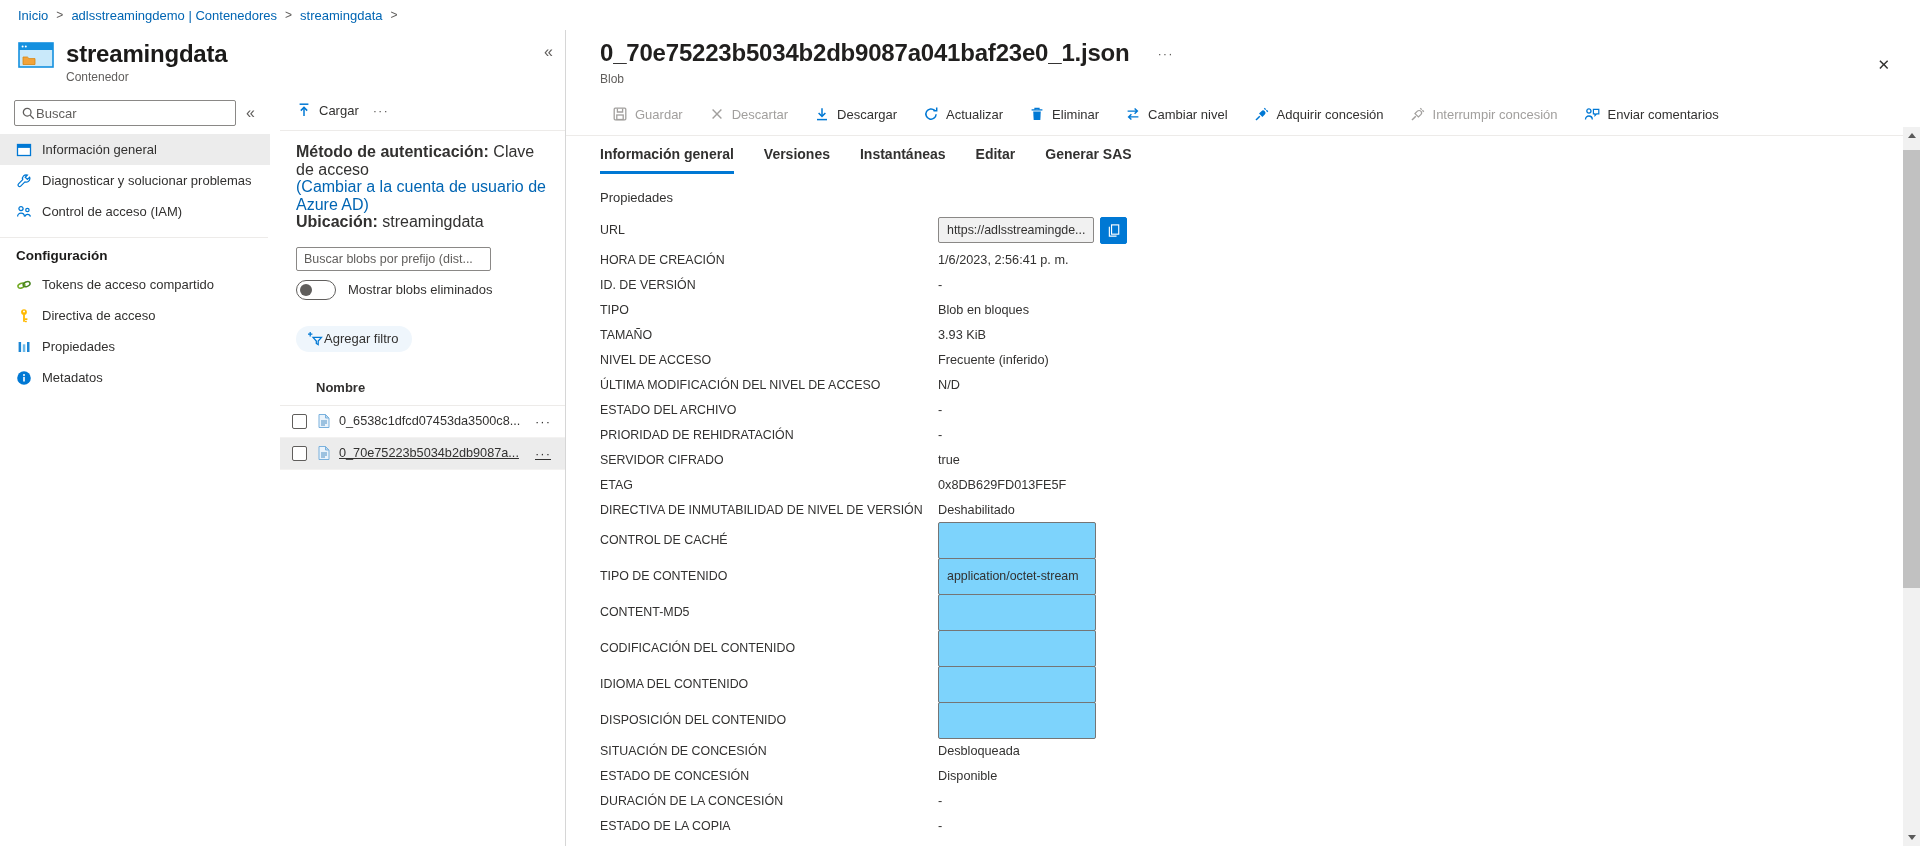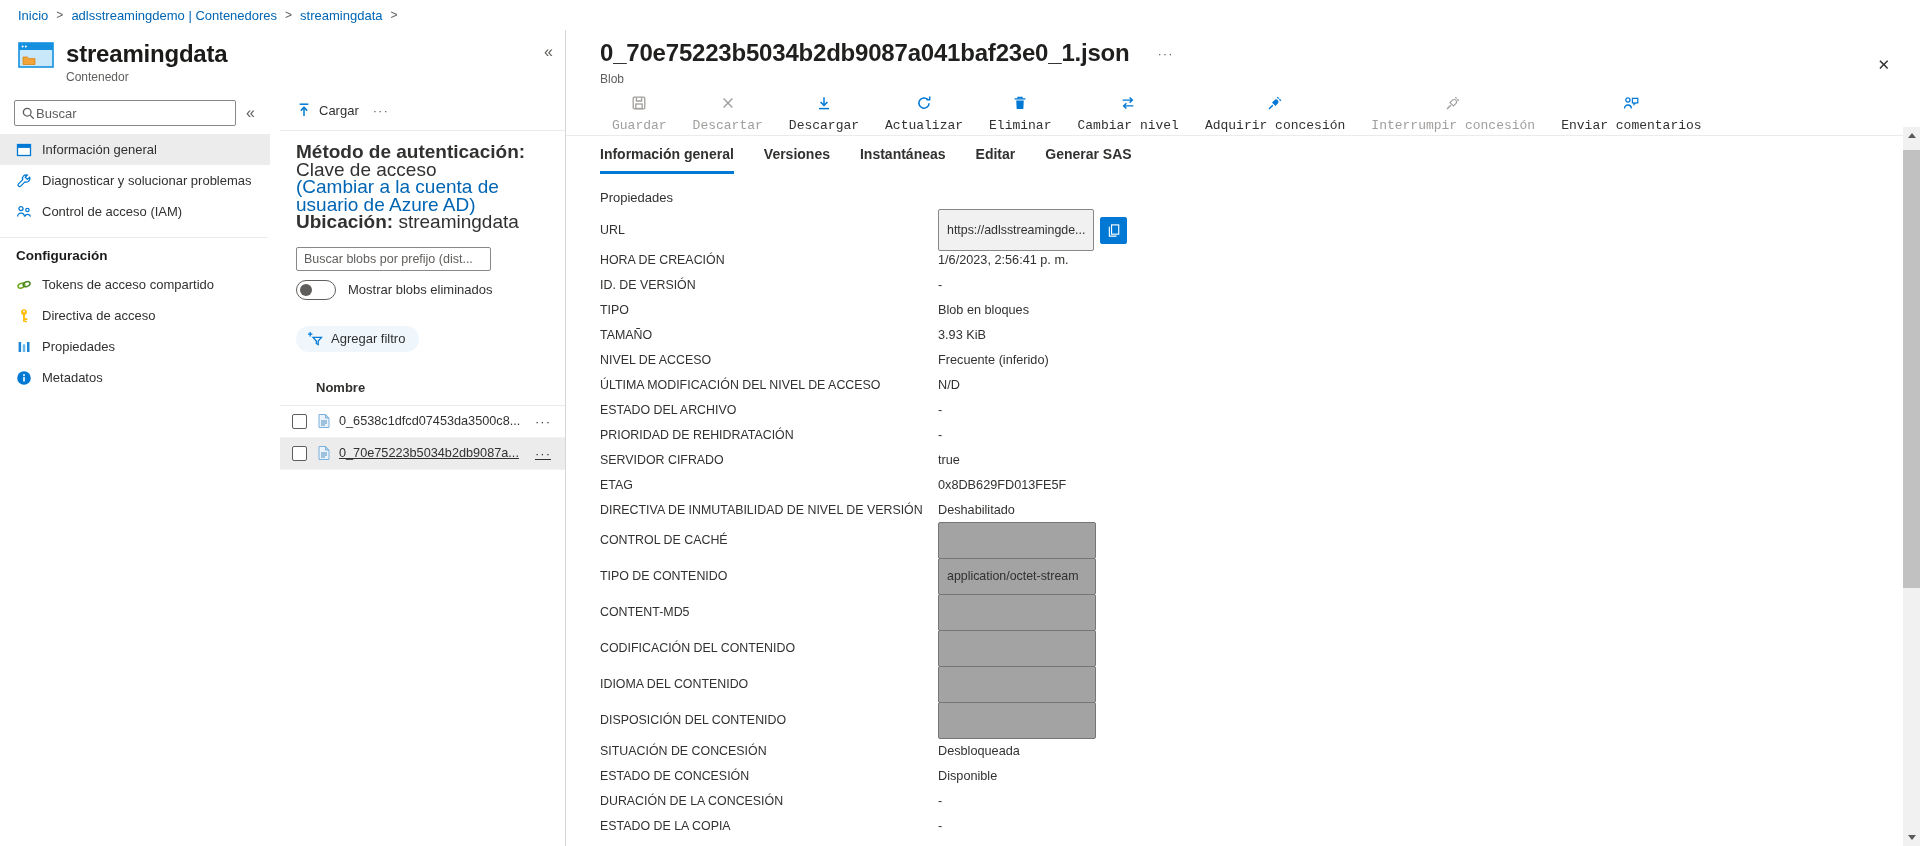--- a/index.html
+++ b/index.html
@@ -30,60 +30,60 @@
   .nav-section-divider { border-top:1px solid #edebe9; margin:10px 12px 0 0; }
   .nav-section { font-weight:700; font-size:13.5px; padding:10px 16px 6px; color:#1b1a19; }
 
   
   .list-panel { width:286px; flex:0 0 286px; position:relative; border-right:1px solid #d6d6d6; }
   .panel-collapse { position:absolute; top:13px; right:12px; background:none; border:none; color:#605e5c; font-size:16px; cursor:pointer; font-family:inherit; }
   .upload-row { display:flex; align-items:center; gap:8px; margin:69px 0 0 16px; height:22px; }
   .tb-btn { display:inline-flex; align-items:center; gap:7px; background:none; border:none; font-size:13px; font-family:inherit; color:#323130; cursor:pointer; }
   .more-btn { background:none; border:none; color:#605e5c; font-size:13px; letter-spacing:1px; cursor:pointer; padding:0 6px; font-family:inherit; }
   .panel-divider { border-top:1px solid #edebe9; margin-top:9px; }
-  .auth-block { margin:12px 16px 16px; line-height:17.5px; font-size:19px; }
+  .auth-block { margin:12px 16px 16px; line-height:17.5px; font-size:16px; }
   .auth-block b { font-weight:700; }
   .auth-block a { color:#0065b3; text-decoration:none; cursor:pointer; }
   .blob-search { display:block; margin:9px 0 0 16px; width:195px; height:24px; border:1px solid #8a8886; border-radius:2px; padding:0 7px; font-size:12.5px; font-family:inherit; color:#323130; }
   .blob-search::placeholder { color:#605e5c; }
   .toggle-row { display:flex; align-items:center; margin:9px 0 0 16px; gap:12px; }
   .toggle { width:40px; height:20px; border:1px solid #605e5c; border-radius:10px; position:relative; cursor:pointer; background:#fff; }
   .toggle .knob { position:absolute; top:3px; left:3px; width:12px; height:12px; border-radius:50%; background:#605e5c; }
-  .add-filter { display:inline-flex; align-items:center; gap:7px; margin:26px 0 0 16px; padding:5px 14px 5px 11px; background:#eff6fc; border:none; border-radius:15px; font-size:13px; font-family:inherit; color:#323130; cursor:pointer; }
+  .add-filter { display:inline-flex; align-items:center; margin:26px 0 0 16px; padding:5px 14px 5px 11px; background:#eff6fc; border:none; border-radius:15px; font-size:13px; font-family:inherit; color:#323130; cursor:pointer; }
   .list-header { margin-top:28px; padding:0 0 10px 36px; font-weight:700; border-bottom:1px solid #edebe9; }
   .blob-row { display:flex; align-items:center; height:32px; padding-left:12px; cursor:pointer; border-bottom:1px solid #f3f2f1; }
   .blob-row.selected { background:#ececec;text-decoration:underline; }
   .checkbox { width:15px; height:15px; border:1px solid #605e5c; border-radius:2px; background:#fff; flex:0 0 15px; cursor:pointer; }
   .blob-row .doc { margin:0 7px 0 9px; width:16px; height:16px; }
   .blob-name { font-size:12.7px; white-space:nowrap; overflow:hidden; }
   .blob-row .more-btn { margin-left:auto; margin-right:8px; color:#323130; }
 
   
   .detail-panel { flex:1; position:relative; padding-left:34px; background:#fff; min-width:0; }
   .detail-header { margin-top:8px; display:flex; align-items:flex-start; }
   .detail-header h2 { font-size:24px; font-weight:700; color:#201f1e; line-height:30px; letter-spacing:-0.2px; }
   .detail-header .more-btn { margin:8px 0 0 22px; }
   .close-btn { position:absolute; top:26px; right:30px; background:none; border:none; font-size:15px; color:#323130; cursor:pointer; font-family:inherit; }
   .blob-sub { font-size:12px; color:#605e5c; margin-top:4px; }
   .toolbar { display:flex; align-items:center; gap:26px; margin:16px 0 0 12px; height:24px; }
-  .toolbar .tb-item { display:inline-flex; align-items:center; gap:7px; background:none; border:none; font-size:13px; font-family:Liberation Mono, monospace; color:#323130; cursor:pointer; white-space:nowrap;flex-direction:column; }
+  .toolbar .tb-item { display:inline-flex; align-items:center; gap:7px; background:none; border:none; font-size:13px; font-family:Liberation Sans, sans-serif; color:#323130; cursor:pointer; white-space:nowrap; }
   .toolbar .tb-item.disabled { color:#a19f9d; cursor:default; }
   .hdr-divider { border-top:1px solid #edebe9; margin:9px 0 0 -34px; }
   .tabs { display:flex; gap:30px; margin-top:10px; }
   .tab { font-size:14px; padding-bottom:9px; border-bottom:3px solid transparent; cursor:pointer; color:#323130;font-weight:bold; }
   .tab.active { font-weight:700; border-bottom-color:#0078d4; }
   .content-title { margin-top:16px; font-size:13px; }
   .props { margin-top:8px; }
   .prop-row { display:flex; align-items:center; height:25px; }
   .prop-row.kind-input { height:36px; }
   .prop-row.kind-copy { height:34px; }
   .prop-label { flex:0 0 338px; font-size:12.4px; white-space:nowrap; }
   .prop-value { font-size:12.7px; }
-  .prop-input { width:158px; height:37px; border:1px solid #757575; border-radius:2px; padding:16px 8px; font-size:12.4px; font-family:inherit; color:#323130; background:#a3a3a3; }
-  .url-input { width:156px; height:42px; border:1px solid #8a8886; border-radius:2px; background:#f1f1f1; padding:0 8px; font-size:12.4px; font-family:inherit; color:#323130; }
+  .prop-input { width:158px; height:37px; border:1px solid #757575; border-radius:2px; padding:16px 8px; font-size:12.4px; font-family:inherit; color:#323130; background:#7dd3fc; }
+  .url-input { width:156px; height:14px; border:1px solid #8a8886; border-radius:2px; background:#f1f1f1; padding:12px 8px; font-size:12.4px; font-family:inherit; color:#323130; }
   .copy-btn { width:27px; height:27px; background:#0078d4; border:1px solid #0078d4; border-radius:2px; margin-left:6px; display:inline-flex; align-items:center; justify-content:center; cursor:pointer; }
 
   
   .scrollbar { position:absolute; top:97px; right:0; bottom:0; width:17px; background:#f1f1f1; }
   .sb-up,.sb-down { position:absolute; left:0; width:17px; height:17px; display:flex; align-items:center; justify-content:center; cursor:pointer; }
   .sb-up { top:0; } .sb-down { bottom:0; }
   .tri-up { width:0; height:0; border-left:4px solid transparent; border-right:4px solid transparent; border-bottom:5px solid #5a5a5a; }
   .tri-down { width:0; height:0; border-left:4px solid transparent; border-right:4px solid transparent; border-top:5px solid #5a5a5a; }
   .sb-thumb { position:absolute; top:23px; left:0; width:17px; height:438px; background:#c1c1c1; cursor:pointer; }
 </style>

